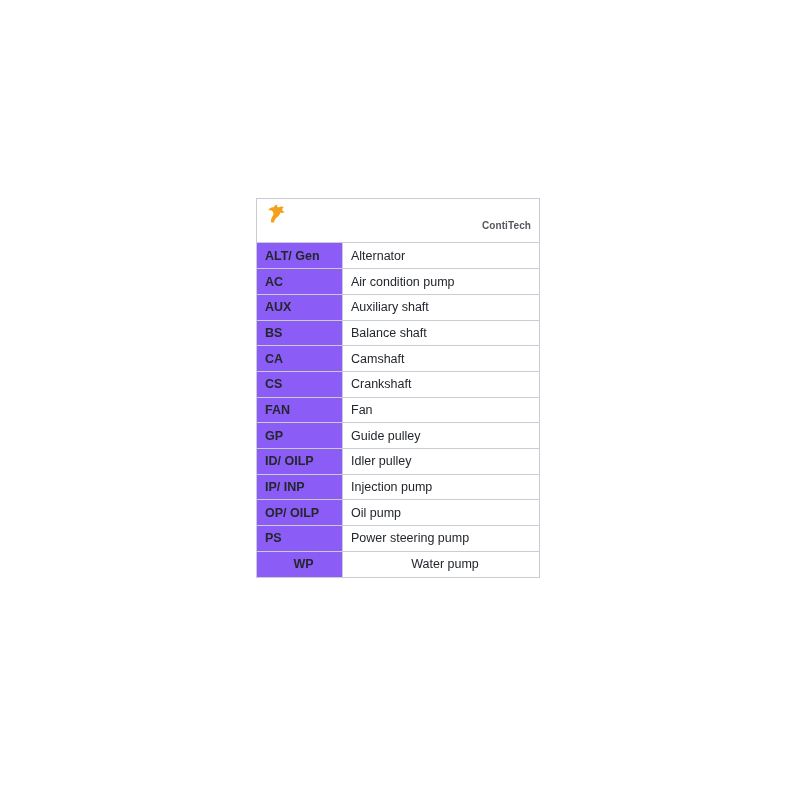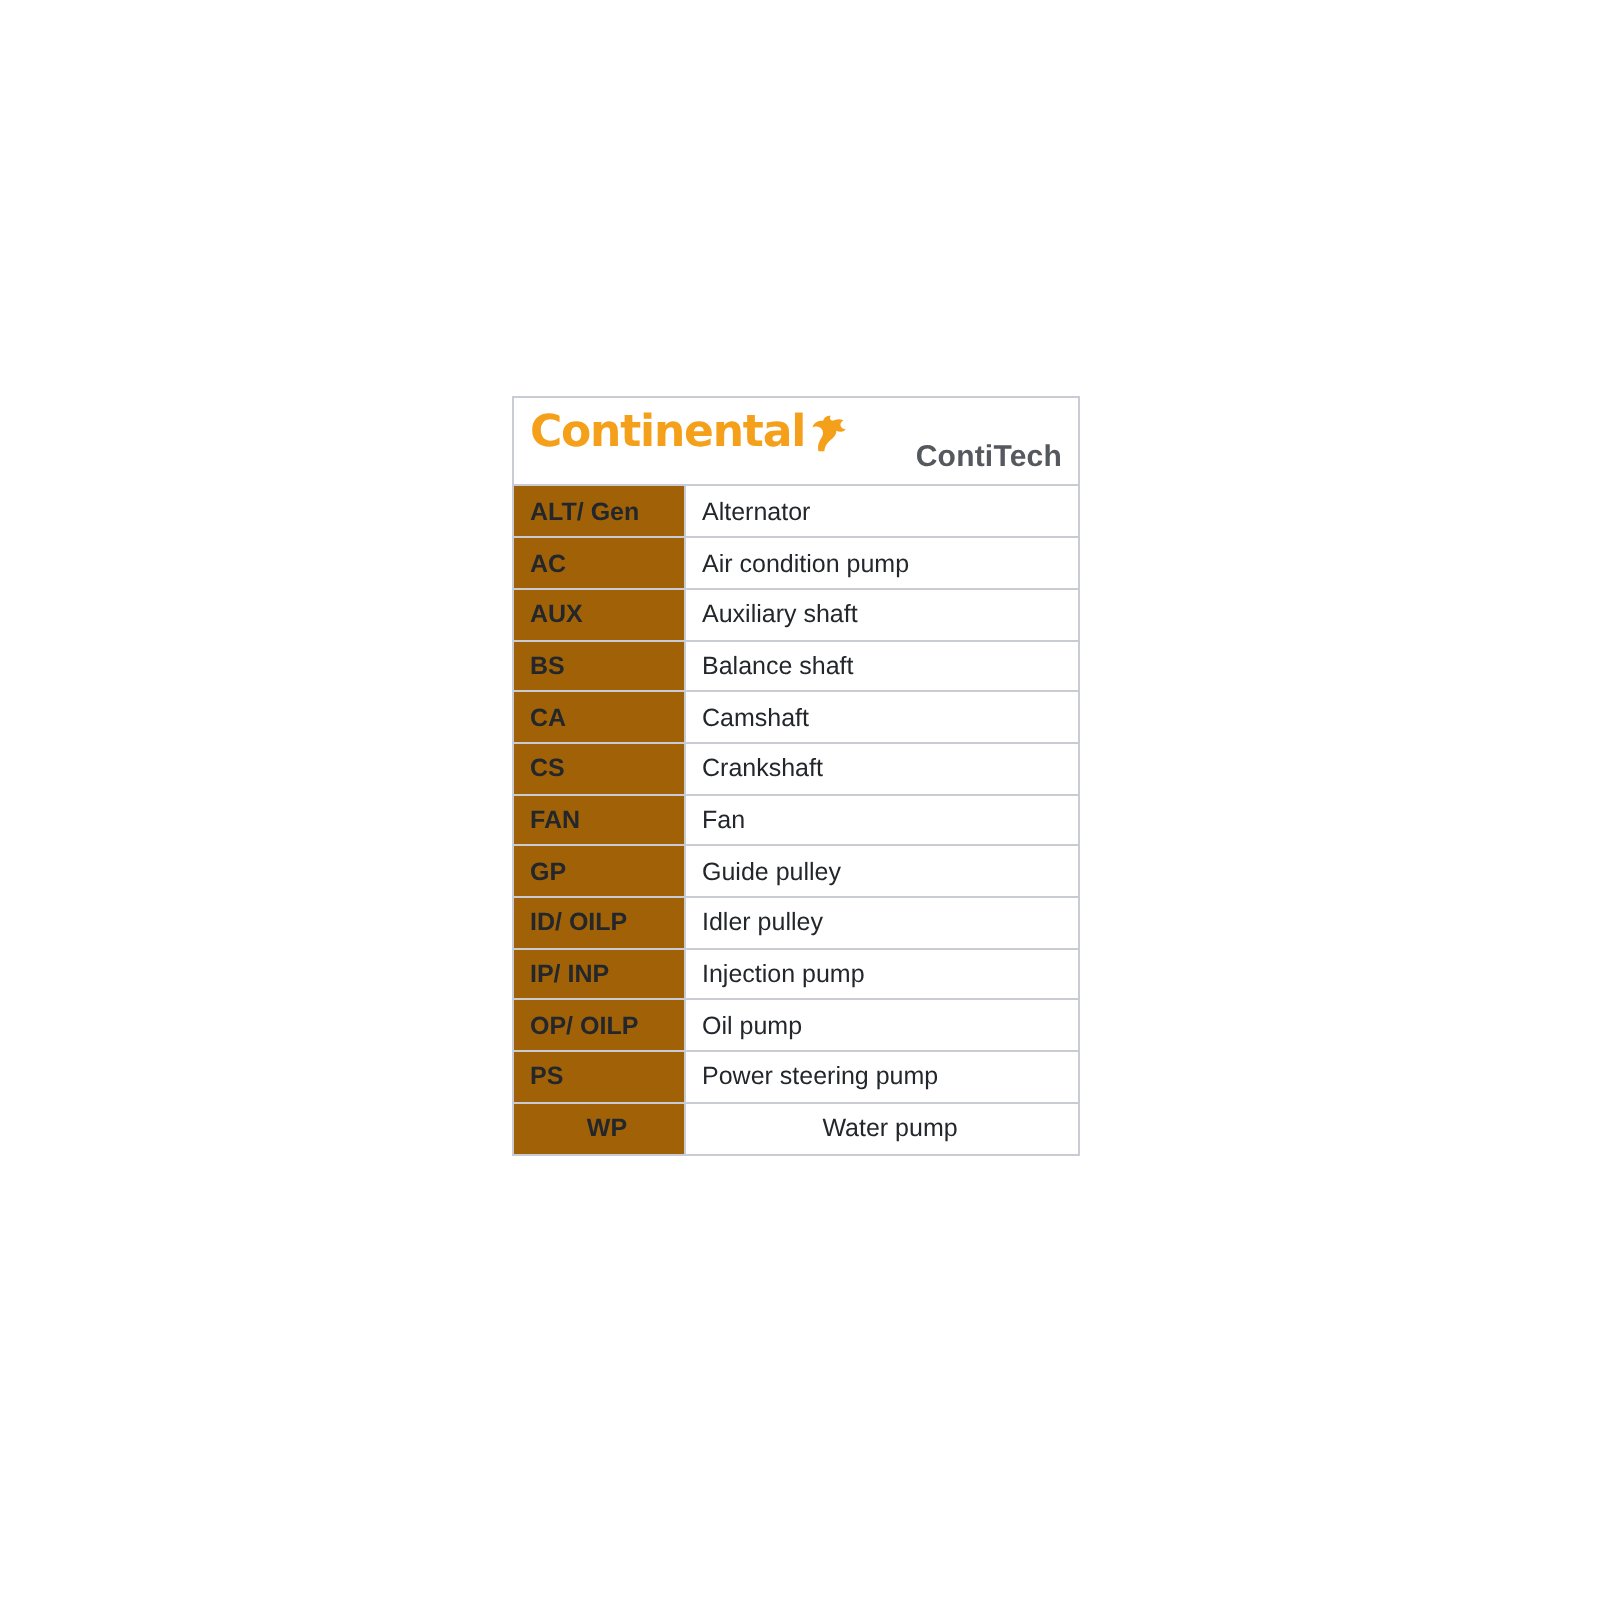--- a/index.html
+++ b/index.html
@@ -52,21 +52,21 @@
   .horse-icon {
     margin-left: 3px;
     margin-top: -3px;
     width: 17px;
     height: 20px;
   }
   .sub-brand {
     position: absolute;
     right: 8px;
     top: 21px;
-    font-size: 15px;
+    font-size: 10px;
     font-weight: bold;
     color: #55585e;
     letter-spacing: 0.1px;
   }
   
   table.legend {
     width: 100%;
     border-collapse: collapse;
     table-layout: fixed;
   }
@@ -81,39 +81,38 @@
     vertical-align: middle;
     overflow: hidden;
     white-space: nowrap;
   }
   table.legend tr:last-child td {
     border-bottom: none;
     text-align: center;
   }
   td.abbr {
     width: 77px;
-    background: #a16207;
+    background: #8b5cf6;
     font-weight: bold;
     border-right: 1px solid #c9ccd4;
   }
   td.desc {
     background: #ffffff;
     font-weight: normal;
   }
 </style>
 </head>
 <body>
 
 <div id="page">
 
   <div class="legend-card">
 
     <div class="logo-row">
       <div class="brand">
-        <span class="brand-word">Continental</span>
         <span class="horse-icon">
           <svg viewBox="0 0 17 20" width="17" height="20" aria-hidden="true">
             <path fill="#f5a01a" d="M3.2 19.6c-0.4-1.6-0.2-3.4 0.5-4.9 0.6-1.3 1.6-2.4 1.8-3.8 0.1-0.9-0.2-1.8-0.8-2.5-0.6-0.7-1.5-1-2.4-1.1-0.7-0.1-1.5 0-2.1 0.4 0.3-1.1 1.1-2.1 2.1-2.7 1-0.6 2.2-0.8 3.3-0.6 0.2-0.8 0.7-1.5 1.4-2 0.7-0.5 1.6-0.7 2.4-0.5-0.3 0.4-0.5 0.9-0.4 1.4 0.1 0.5 0.5 0.9 1 1 0.6 0.1 1.2-0.2 1.8-0.4 1.3-0.5 2.8-0.4 4 0.3-0.7 0.3-1.3 0.9-1.5 1.6-0.2 0.7 0 1.6 0.6 2.1 0.5 0.5 1.2 0.7 1.9 0.7-0.5 0.7-1.3 1.2-2.2 1.3-0.8 0.1-1.7-0.1-2.4-0.5 0 1.1-0.5 2.2-1.2 3-0.7 0.9-1.7 1.5-2.5 2.3-1.1 1-1.9 2.4-2.2 3.9-0.1 0.4-0.1 0.7-0.1 1z"></path>
           </svg>
         </span>
       </div>
       <div class="sub-brand">ContiTech</div>
     </div>
 
     <table class="legend">

